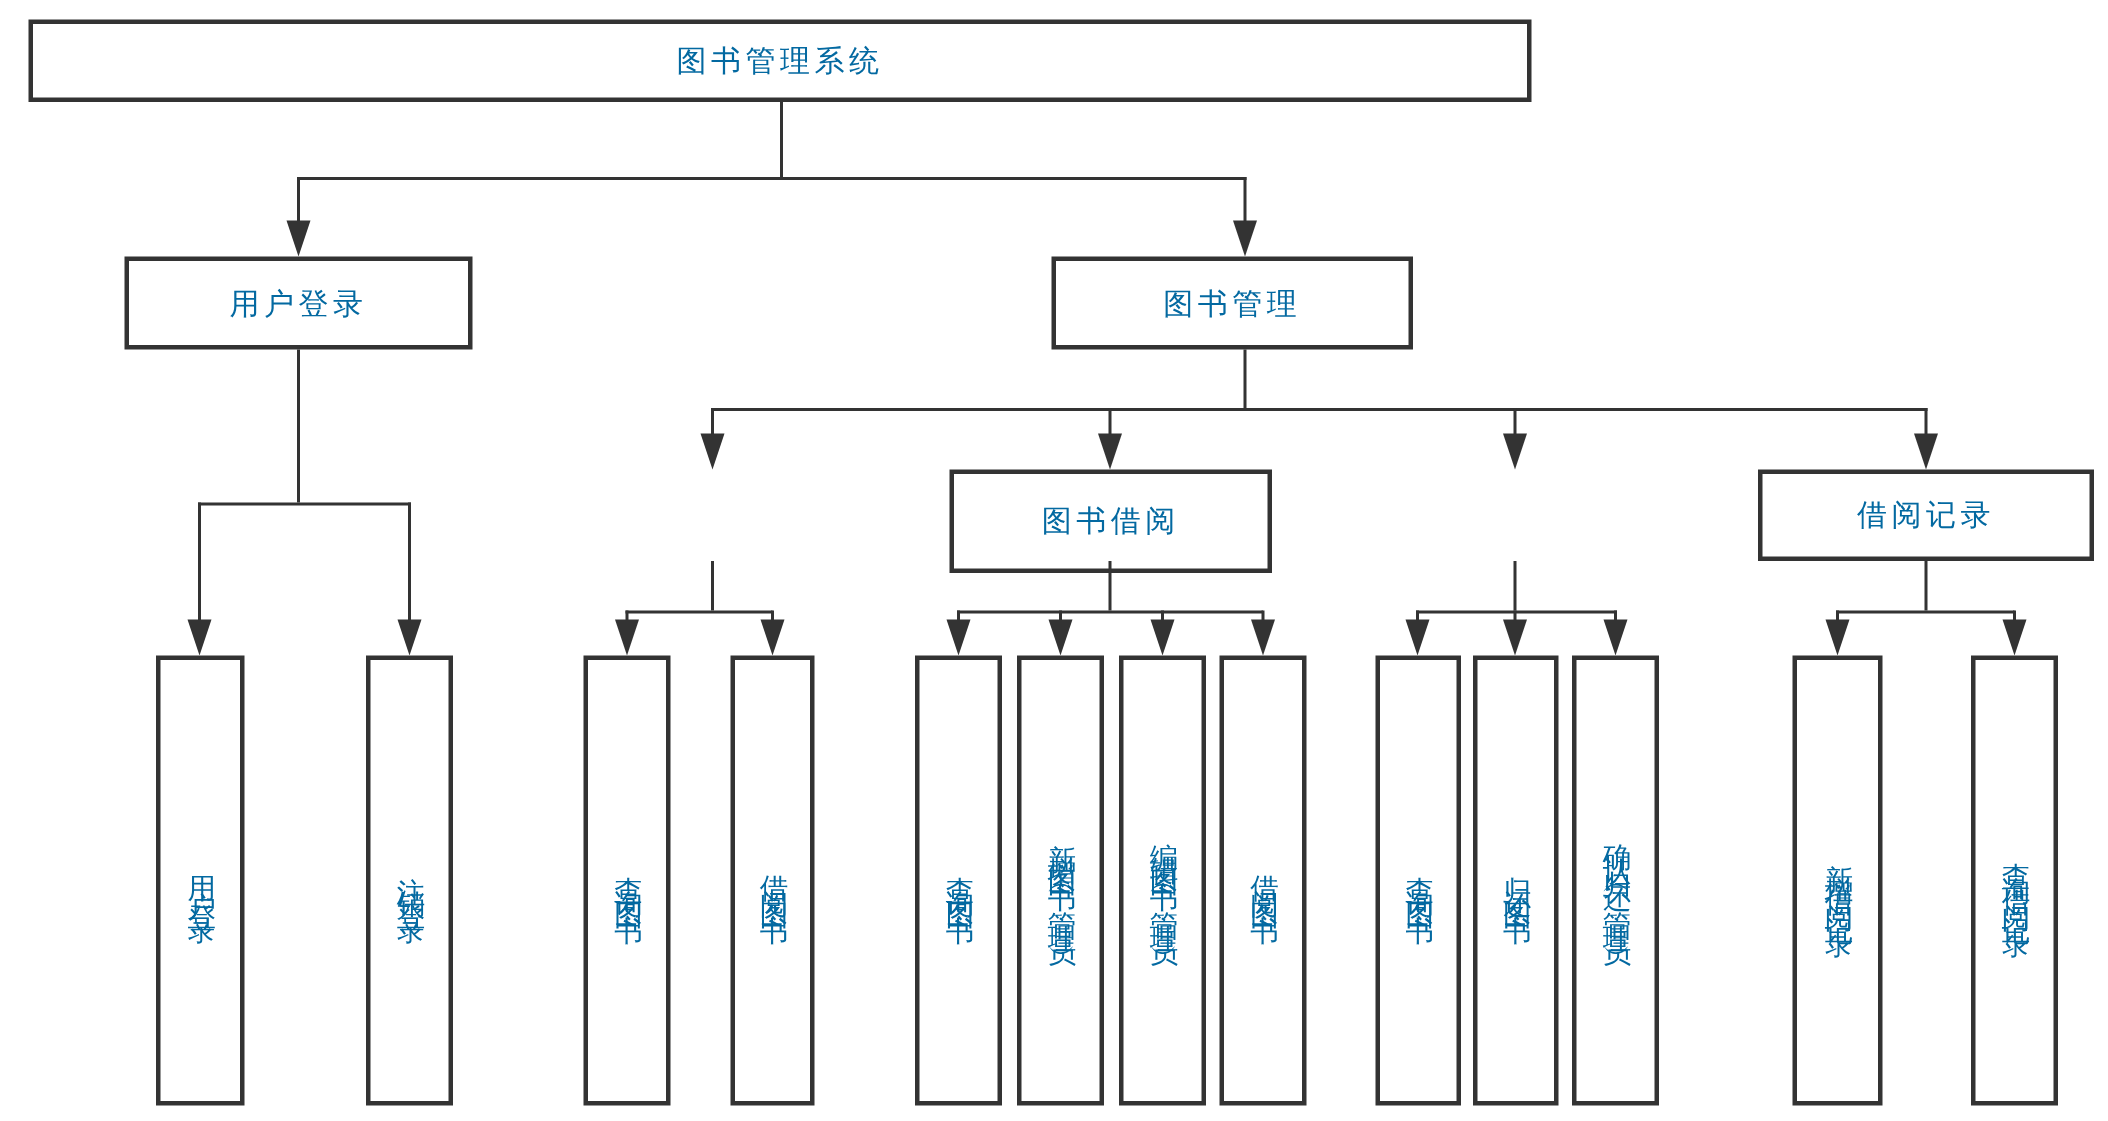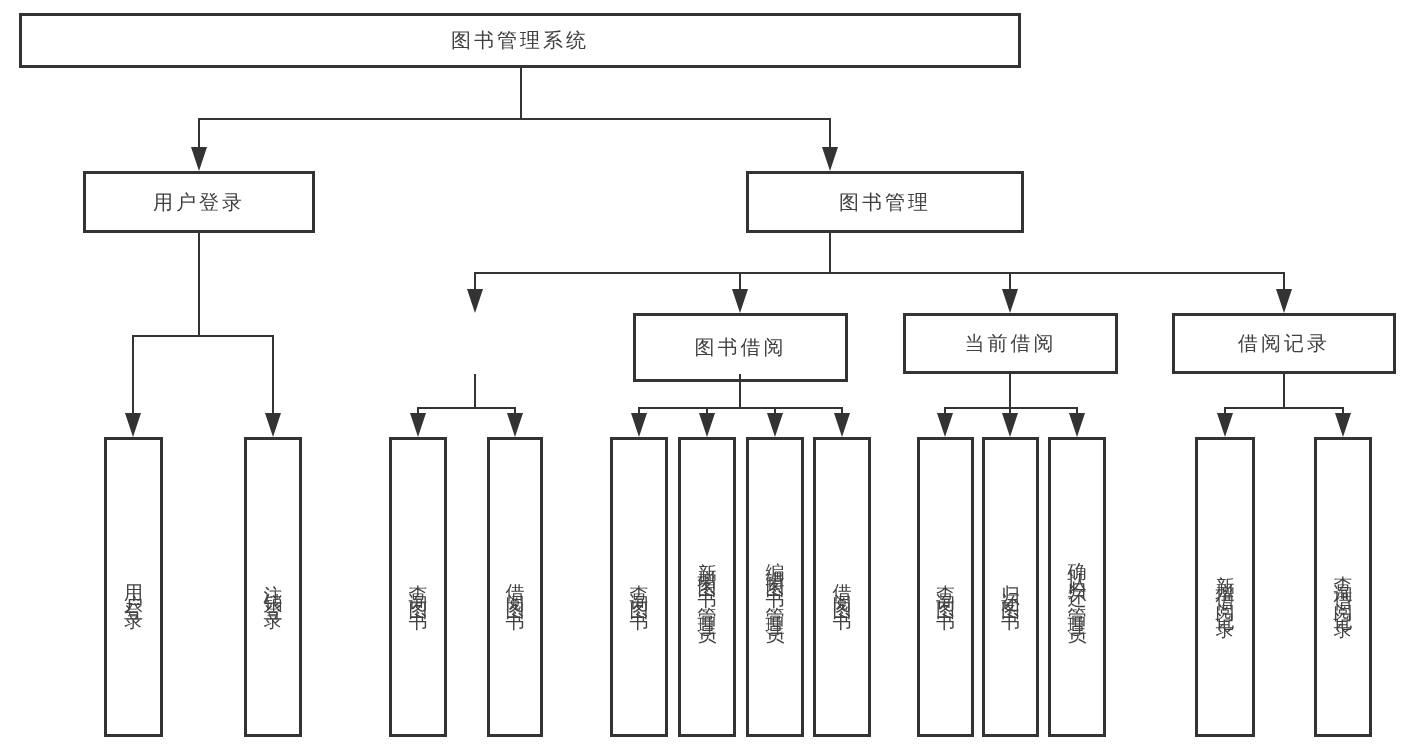--- a/index.html
+++ b/index.html
@@ -4,21 +4,21 @@
 <style>
   html,body { margin:0; padding:0; background:#ffffff; }
   .canvas {
     position:relative; width:1405px; height:747px; background:#ffffff;
     font-family:"Liberation Sans", sans-serif; overflow:hidden;
   }
   .node {
     position:absolute; box-sizing:border-box;
     border:3px solid #333333; background:#ffffff;
     display:flex; align-items:center; justify-content:center;
-    color:#404040;
+    color:#0369a1;
   }
   .node.h span { font-size:20px; letter-spacing:3px; white-space:nowrap; }
   .node.v span {
     writing-mode:vertical-rl; text-orientation:mixed;
     font-size:19px; letter-spacing:9px; line-height:1.15; white-space:nowrap;
   }
   .hl { position:absolute; height:2px; background:#333333; }
   .vl { position:absolute; width:2px;  background:#333333; }
   .arrow {
     position:absolute; width:0; height:0;
@@ -43,21 +43,21 @@
   <div class="vl" style="left:520px;top:68px;height:50px"></div>
   <div class="hl" style="left:198px;top:118px;width:633px"></div>
   <div class="vl" style="left:198px;top:118px;height:30px"></div>
   <div class="arrow" style="left:191px;top:147px"></div>
   <div class="vl" style="left:829px;top:118px;height:30px"></div>
   <div class="arrow" style="left:822px;top:147px"></div>
 
   <div class="node h" style="left:83px;top:171px;width:232px;height:62px">
     <span>用户登录</span>
   </div>
-  <div class="node h" style="left:746px;top:171px;width:278px;height:62px">
+  <div class="node h" style="left:701px;top:171px;width:241px;height:62px">
     <span>图书管理</span>
   </div>
 
   <div class="vl" style="left:198px;top:233px;height:102px"></div>
   <div class="hl" style="left:132px;top:335px;width:142px"></div>
   <div class="vl" style="left:132px;top:335px;height:79px"></div>
   <div class="arrow" style="left:125px;top:413px"></div>
   <div class="vl" style="left:272px;top:335px;height:79px"></div>
   <div class="arrow" style="left:265px;top:413px"></div>
 
@@ -67,23 +67,20 @@
   <div class="arrow" style="left:467px;top:289px"></div>
   <div class="vl" style="left:739px;top:272px;height:18px"></div>
   <div class="arrow" style="left:732px;top:289px"></div>
   <div class="vl" style="left:1009px;top:272px;height:18px"></div>
   <div class="arrow" style="left:1002px;top:289px"></div>
   <div class="vl" style="left:1283px;top:272px;height:18px"></div>
   <div class="arrow" style="left:1276px;top:289px"></div>
 
   <div class="node h" style="left:633px;top:313px;width:215px;height:69px">
     <span>图书借阅</span>
-  </div>
-  <div class="node h" style="left:903px;top:313px;width:215px;height:61px">
-    <span>当前借阅</span>
   </div>
   <div class="node h" style="left:1172px;top:313px;width:224px;height:61px">
     <span>借阅记录</span>
   </div>
 
   <div class="vl" style="left:474px;top:374px;height:33px"></div>
   <div class="hl" style="left:417px;top:407px;width:98px"></div>
   <div class="vl" style="left:417px;top:407px;height:8px"></div>
   <div class="arrow" style="left:410px;top:413px"></div>
   <div class="vl" style="left:514px;top:407px;height:8px"></div>

